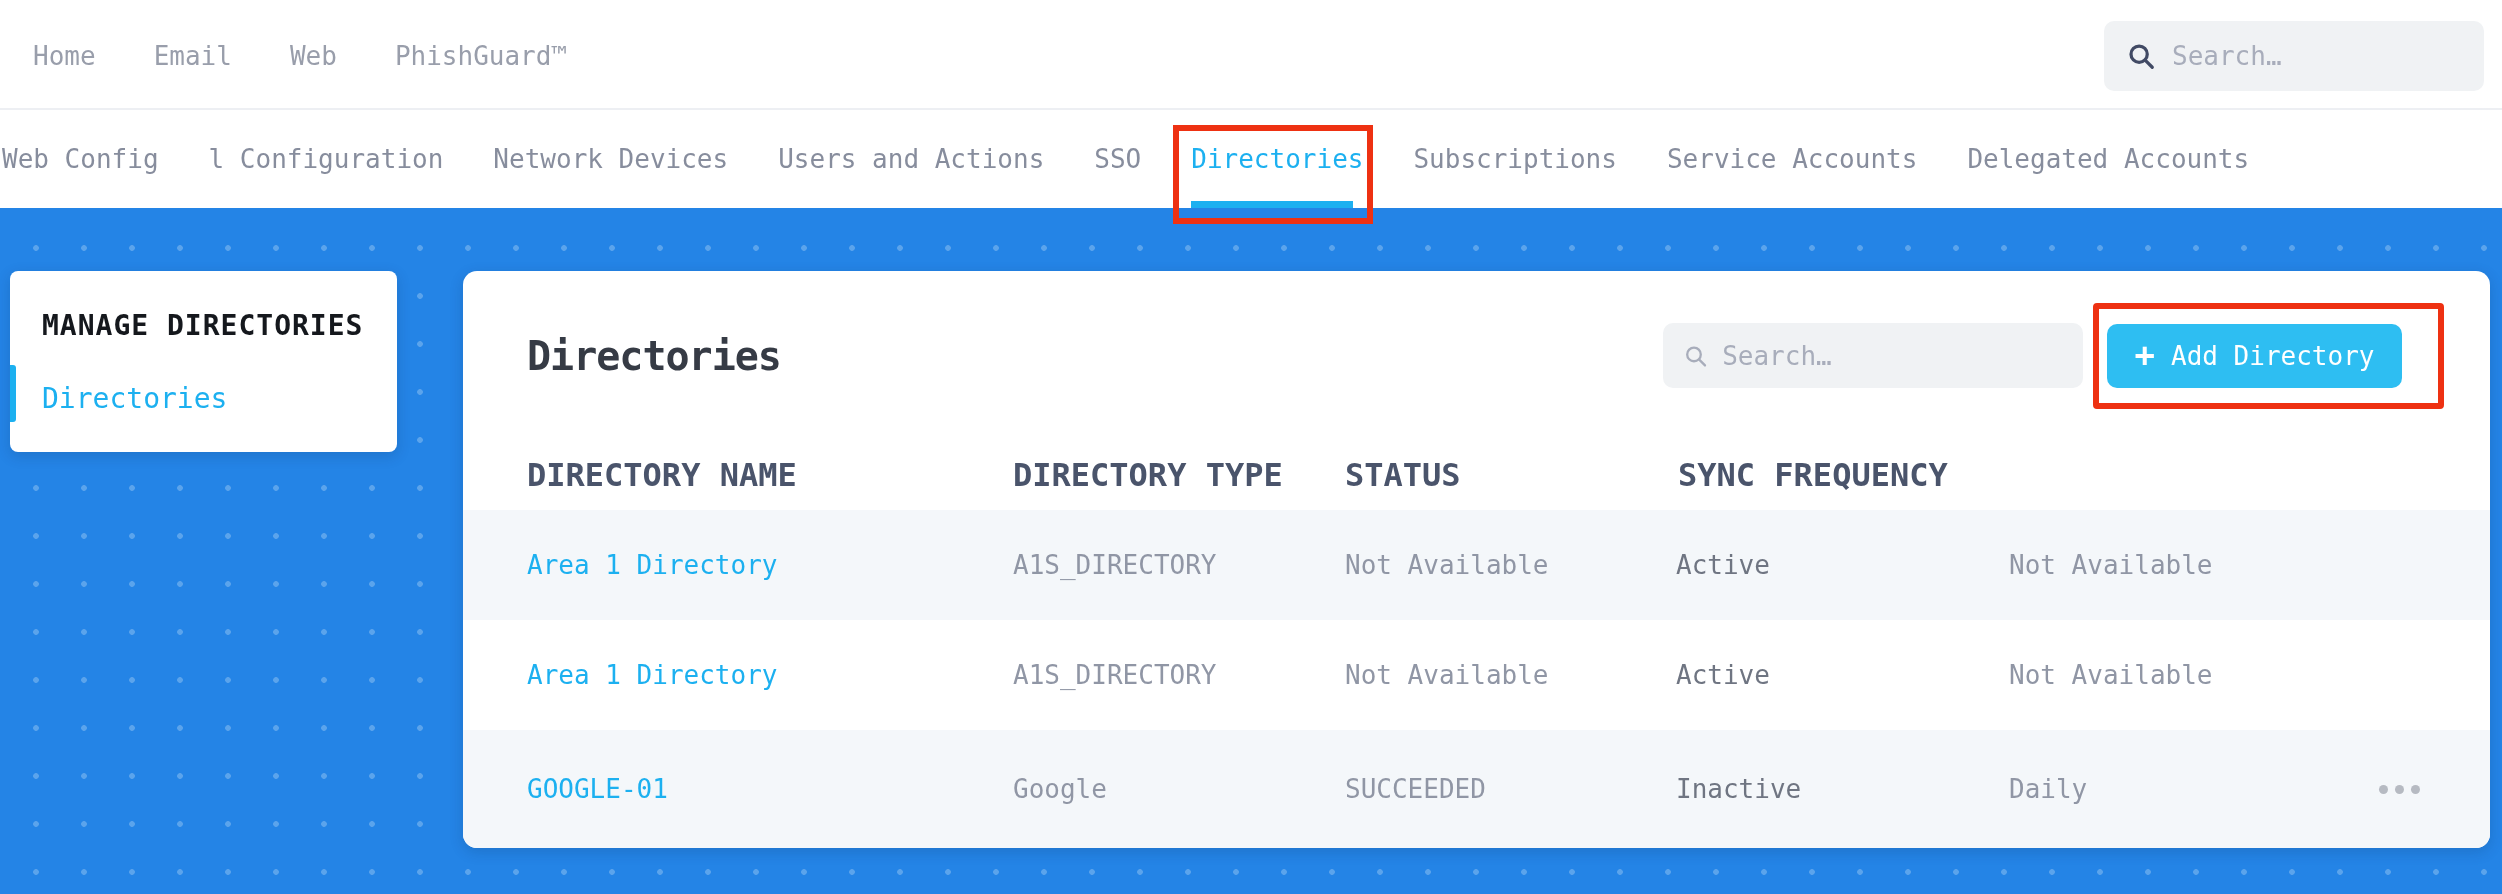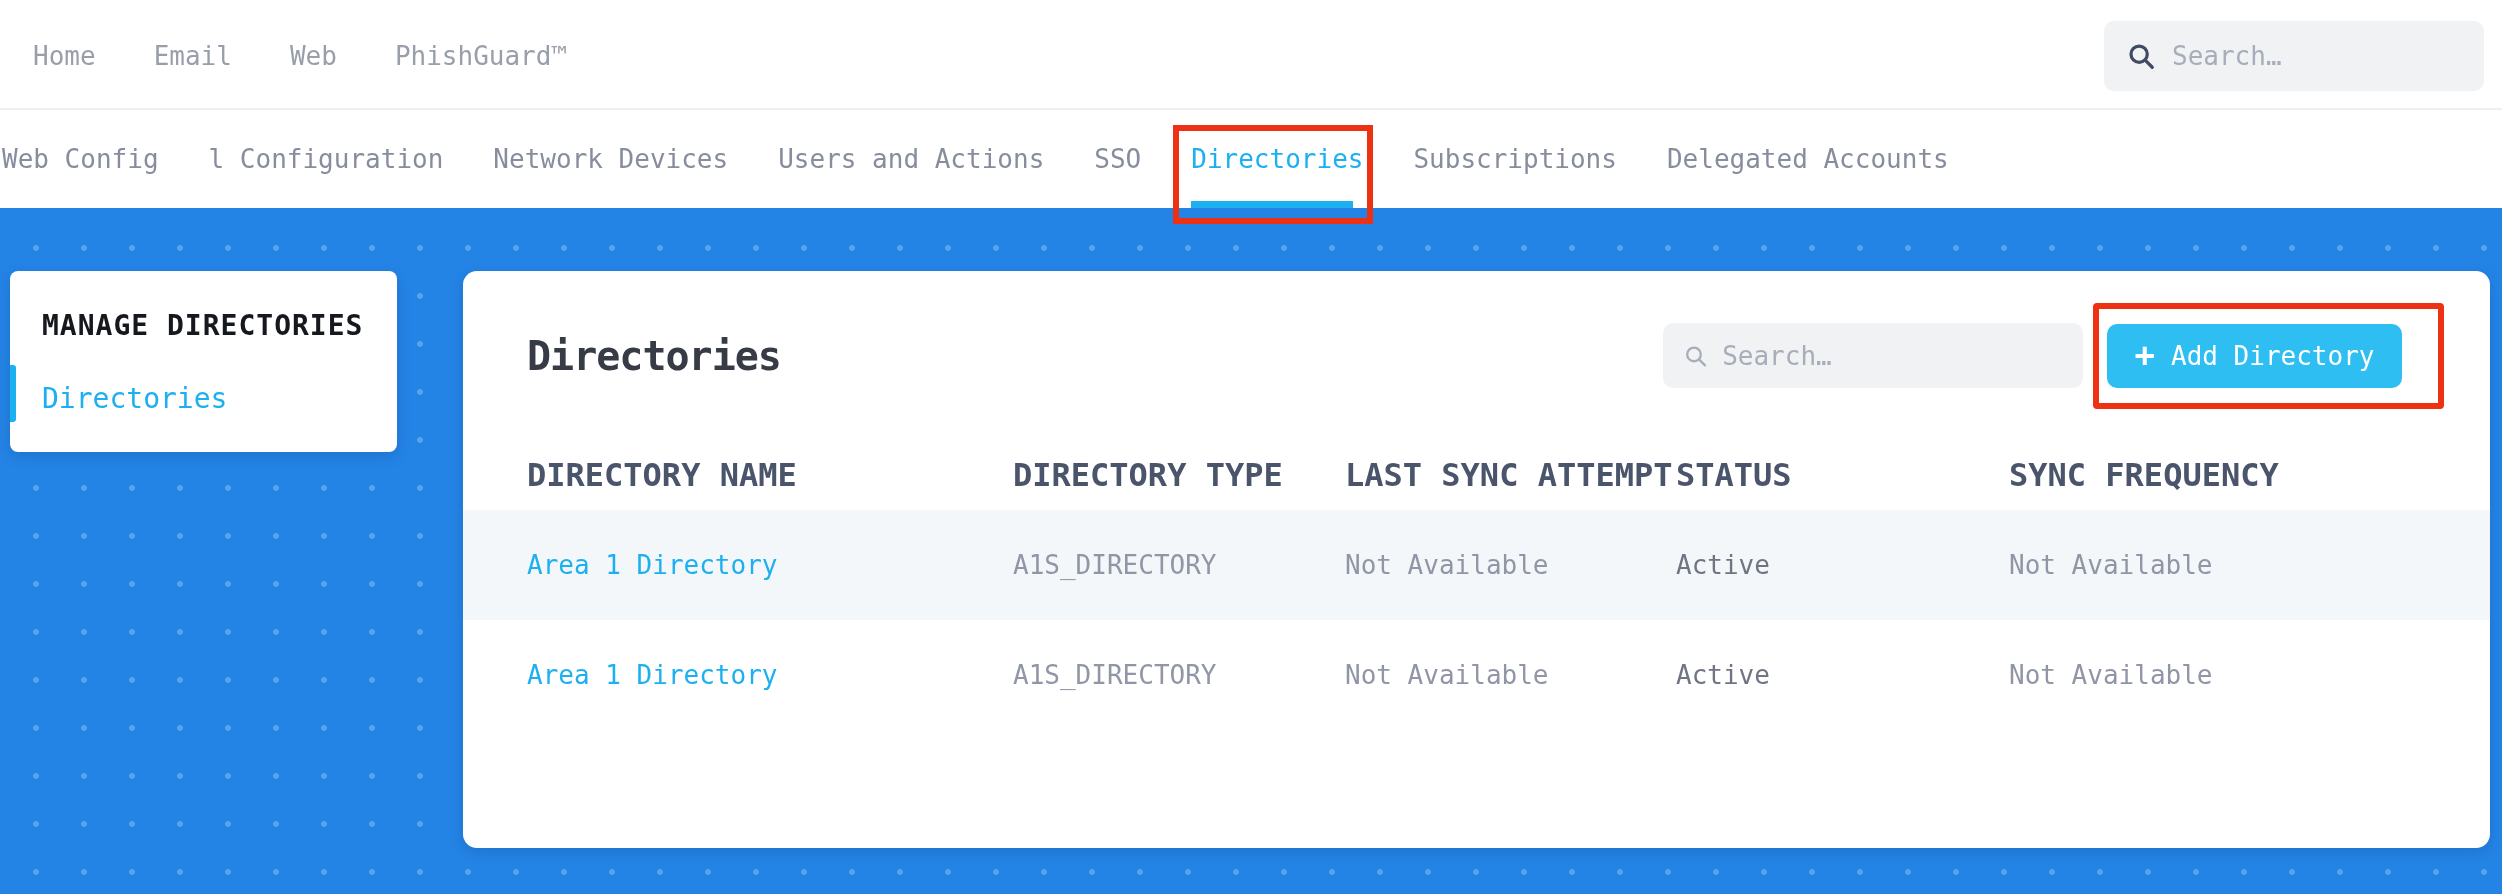--- a/index.html
+++ b/index.html
@@ -104,20 +104,21 @@
   <span class="tab-item">l Configuration</span>
   <span class="tab-item">Network Devices</span>
   <span class="tab-item">Users and Actions</span>
   <span class="tab-item">SSO</span>
   <span class="tab-item active">
     <span>Directories</span>
     <span class="tab-underline"></span>
     <span class="annotation-tab"></span>
   </span>
   <span class="tab-item">Subscriptions</span>
+  <span class="tab-item">Service Accounts</span>
   <span class="tab-item">Delegated Accounts</span>
 </nav>
 
 <main class="canvas">
 
   <aside class="side-card">
     <div class="side-heading">MANAGE DIRECTORIES</div>
     <div class="side-item">Directories</div>
     <span class="side-active-bar"></span>
   </aside>
@@ -137,21 +138,20 @@
           <span class="plus">+</span>
           <span>Add Directory</span>
         </button>
       </div>
     </div>
 
     <div>
       <div class="thead">
         <span class="th col-name">DIRECTORY NAME</span>
         <span class="th col-type">DIRECTORY TYPE</span>
-        <span class="th col-sync">LAST SYNC ATTEMPT</span>
         <span class="th col-status">STATUS</span>
         <span class="th col-freq">SYNC FREQUENCY</span>
         <span class="col-actions"></span>
       </div>
 
       <div class="trow alt">
         <span class="col-name"><a class="cell-link">Area 1 Directory</a></span>
         <span class="col-type cell-gray">A1S_DIRECTORY</span>
         <span class="col-sync cell-gray">Not Available</span>
         <span class="col-status cell-status">Active</span>
@@ -161,15 +161,29 @@
 
       <div class="trow">
         <span class="col-name"><a class="cell-link">Area 1 Directory</a></span>
         <span class="col-type cell-gray">A1S_DIRECTORY</span>
         <span class="col-sync cell-gray">Not Available</span>
         <span class="col-status cell-status">Active</span>
         <span class="col-freq cell-gray">Not Available</span>
         <span class="col-actions"></span>
       </div>
 
+      <div class="trow alt last">
+        <span class="col-name"><a class="cell-link">GOOGLE-01</a></span>
+        <span class="col-type cell-gray">Google</span>
+        <span class="col-sync cell-gray">SUCCEEDED</span>
+        <span class="col-status cell-status">Inactive</span>
+        <span class="col-freq cell-gray">Daily</span>
+        <span class="col-actions">
+          <span class="more-dots">
+              <i></i>
+              <i></i>
+              <i></i>
+            </span>
+        </span>
+      </div>
     </div>
   </section>
 </main>
 
 </body></html>

